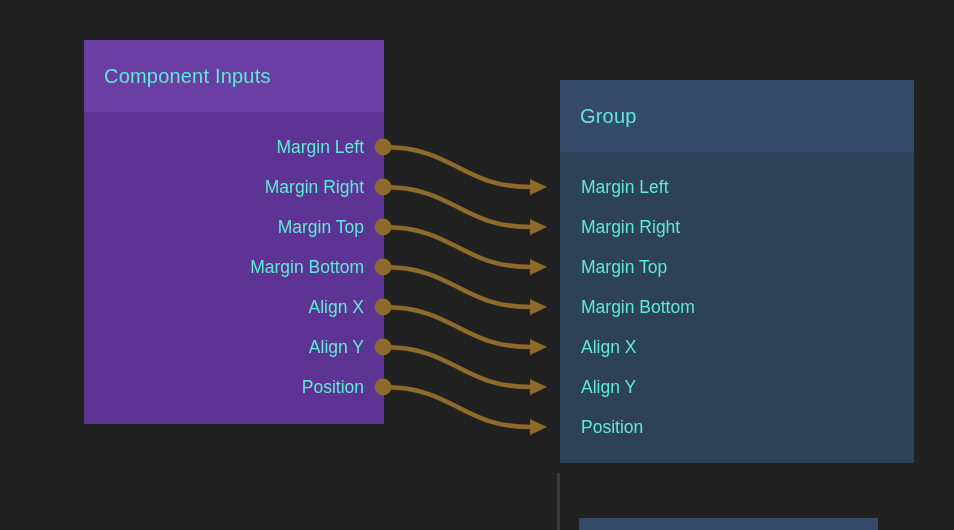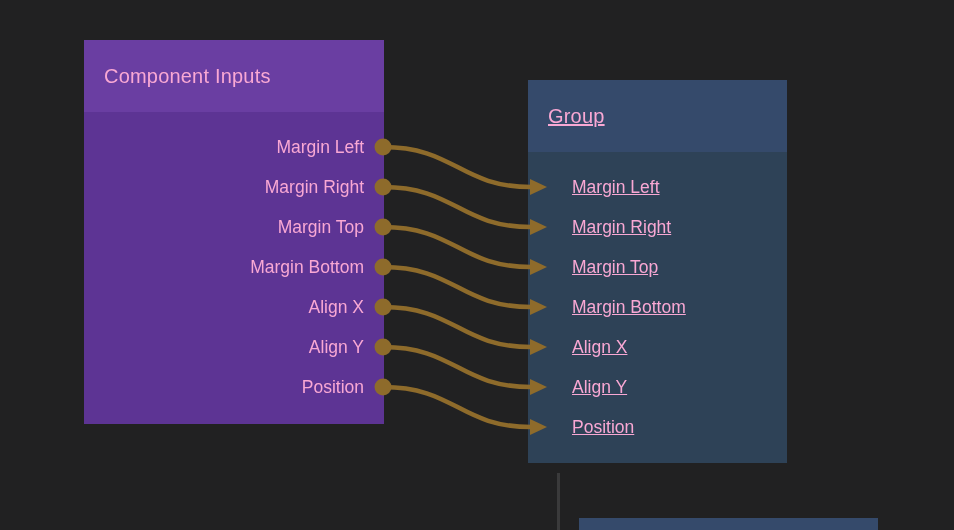--- a/index.html
+++ b/index.html
@@ -10,39 +10,38 @@
     width: 954px;
     height: 530px;
     overflow: hidden;
     position: relative;
     background: var(--bg, #212122);
     font-family: "Liberation Sans", "DejaVu Sans", sans-serif;
     -webkit-font-smoothing: antialiased;
   }
   .node {
     position: absolute;
-    color: #f9a8d4;
+    color: #5eead4;
     text-align: right;
   }
   .node-header {
     height: 72px;
     display: flex;
     align-items: center;
     padding: 0 20px;
     box-sizing: border-box;
   }
   .node-title {
     font-size: 20px;
     font-weight: 400;
     letter-spacing: 0.2px;
     white-space: nowrap;
   }
   .node-body {
     padding: 15px 0 31px 0;
-    margin-left: 23px;
   }
   .port-row {
     height: 40px;
     display: flex;
     align-items: center;
     padding: 0 20px;
     box-sizing: border-box;
   }
   .port-row.out { justify-content: flex-end; }
   .port-row.in  { justify-content: flex-start; padding-left: 21px; }
@@ -50,23 +49,22 @@
     font-size: 17.5px;
     font-weight: 400;
     white-space: nowrap;
   }
   #node-component-inputs {
     left: 84px; top: 40px; width: 300px; height: 384px;
     background: var(--ci-body, #5D3494);
   }
   #node-component-inputs .node-header { background: var(--ci-header, #6A3EA2); }
   #node-group {
-    left: 528px; top: 80px; width: 259px; height: 383px;
+    left: 560px; top: 80px; width: 354px; height: 383px;
     background: var(--g-body, #2E4257);
-    text-decoration: underline;
   }
   #node-group .node-header { background: var(--g-header, #354A6B); }
   #node-text {
     left: 579px; top: 482px; width: 299px; height: 48px;
     background: var(--t-header, #354A6B);
     margin-top: 36px;
   }
   #node-text .node-header { background: var(--t-header, #354A6B); padding-left: 22px; }
   #wire-layer {
     position: absolute;

